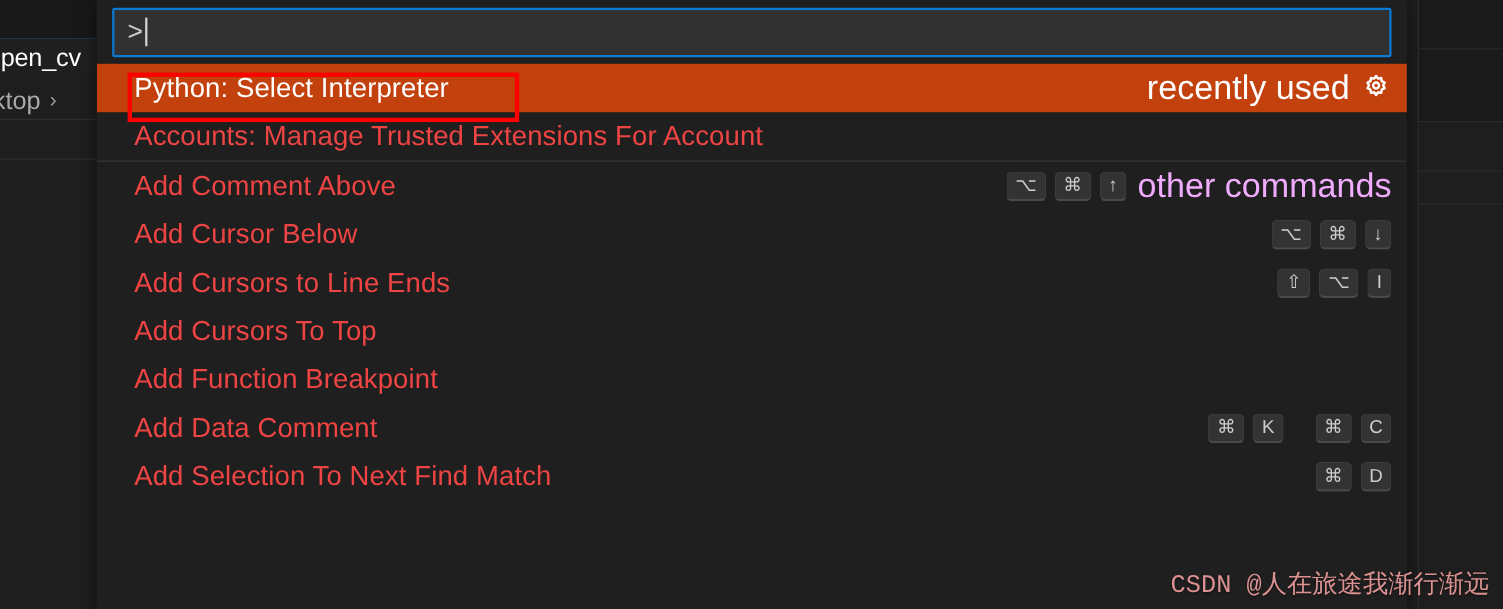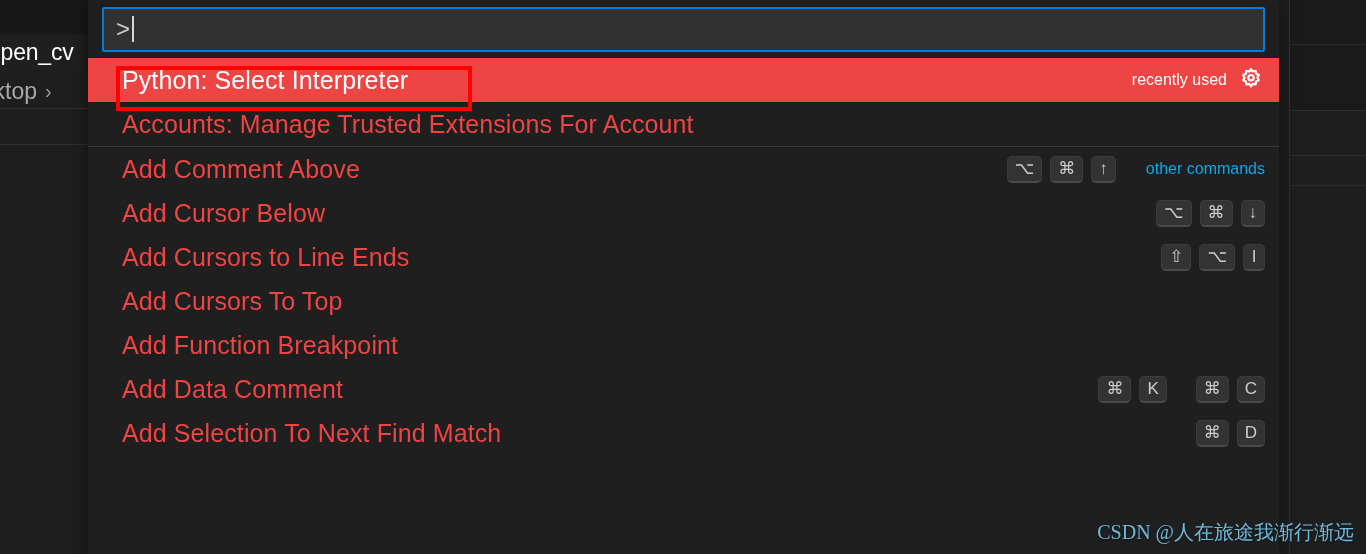--- a/index.html
+++ b/index.html
@@ -170,47 +170,46 @@
   .qp-row {
     position: relative;
     height: 44px;
     display: flex;
     align-items: center;
     padding: 0 14px 0 34px;
     box-sizing: border-box;
     width: 1191px;
   }
   .qp-row.selected {
-    background: #ef4444;
+    background: #c2410c;
   }
   .qp-row-label {
     color: #ef4444;
     font-size: 25px;
     white-space: nowrap;
     letter-spacing: 0.1px;
   }
   .qp-row.selected .qp-row-label {
     color: #ffffff;
   }
   .qp-row-spacer { flex: 1; }
 
   .qp-row-right {
     display: flex;
     align-items: center;
     gap: 10px;
     margin-right: 0px;
   }
   .qp-group-label {
     color: #ffffff;
-    font-size: 16px;
-    white-space: nowrap;
-    margin-left: 20px;
+    font-size: 31px;
+    white-space: nowrap;
   }
   .qp-group-label.link {
-    color: #0ea5e9;
+    color: #f0abfc;
   }
 
   .gear-icon svg { display: block; }
 
   .kb-group {
     display: flex;
     align-items: center;
     gap: 8px;
   }
   .kb-key {
@@ -248,25 +247,25 @@
     border: 4px solid #ff0000;
     box-sizing: border-box;
     pointer-events: none;
   }
 
   
   #watermark {
     position: absolute;
     right: 12px;
     bottom: 8px;
-    color: #7dd3fc;
-    font-size: 20px;
+    color: #fca5a5;
+    font-size: 23px;
     opacity: 0.85;
     white-space: nowrap;
-    font-family: Liberation Serif, serif;
+    font-family: Liberation Mono, monospace;
     text-shadow: 0 1px 2px rgba(0,0,0,0.6);
   }
 </style>
 </head>
 <body>
 
 <div id="editor-background">
 
   <div class="bg-left-col">
     <div class="bg-tabbar"></div>

